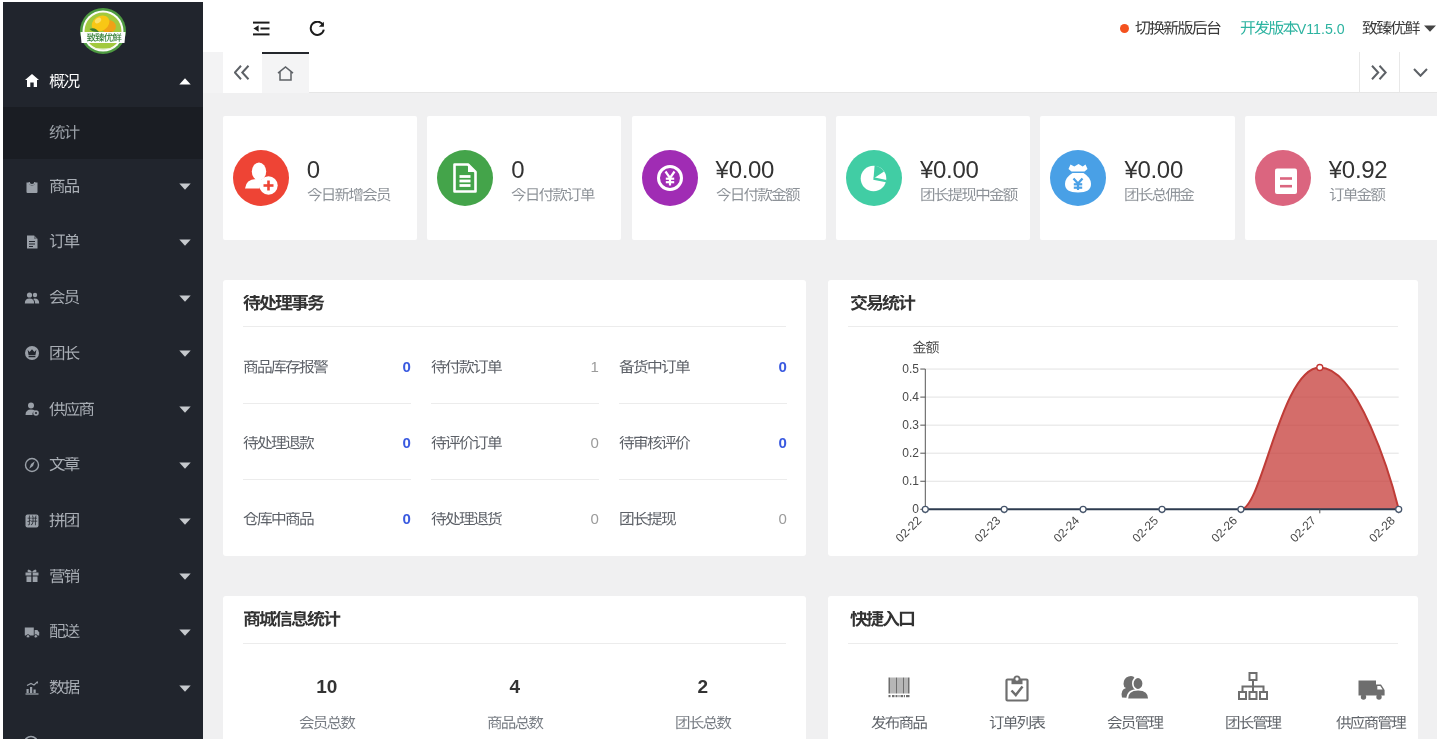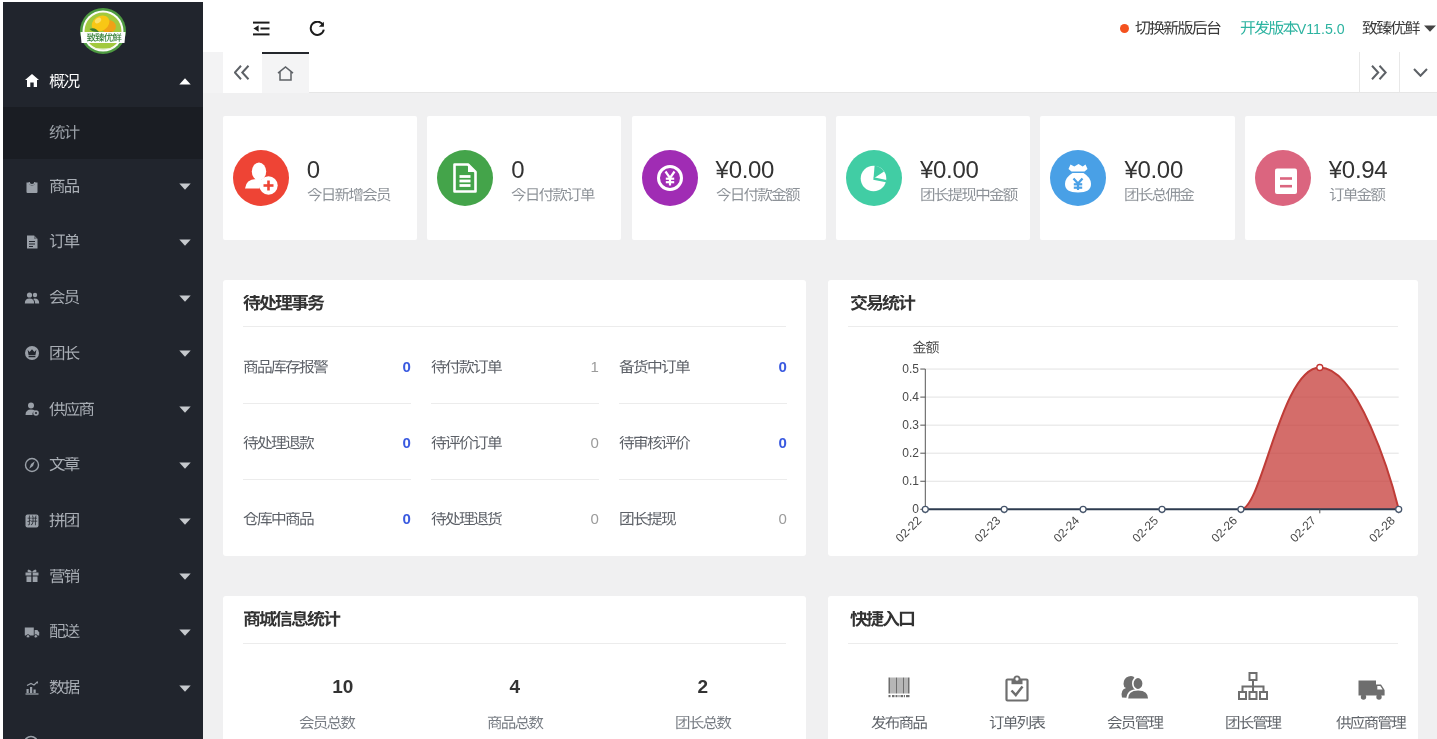--- a/index.html
+++ b/index.html
@@ -461,21 +461,21 @@
       </div>
       <div class="card" style="left:1042.0px">
         <svg class="cico" width="56" height="56" viewBox="0 0 56 56">
           <circle cx="28" cy="28" r="28" fill="#db657f"></circle>
           <rect x="20" y="18.5" width="22" height="25.5" rx="2" fill="#fff"></rect>
 <g stroke="#db657f" stroke-width="2.6">
             <path d="M25 28.5 h12"></path>
             <path d="M25 36.2 h12"></path>
           </g>
         </svg>
-        <div class="cnum" style="font-size:24px">¥0.94</div>
+        <div class="cnum" style="font-size:24px">¥0.92</div>
         <svg style="position:absolute;left:84px;top:72px;" width="58" height="18" viewBox="0 0 58 18">
           <use href="#u8ba2" fill="#8d9298" transform="translate(0.0,12.1) scale(0.0155)"></use>
           <use href="#u5355" fill="#8d9298" transform="translate(13.8,12.1) scale(0.0155)"></use>
           <use href="#u91d1" fill="#8d9298" transform="translate(27.6,12.1) scale(0.0155)"></use>
           <use href="#u989d" fill="#8d9298" transform="translate(41.4,12.1) scale(0.0155)"></use>
         </svg>
       </div>
       <div class="panel" style="left:20px;top:187px;width:583.5px;height:276px">
         <svg style="position:absolute;left:20px;top:15px;" width="82" height="20" viewBox="0 0 82 20">
           <use href="#b5f85" fill="#333" transform="translate(0,14.1) scale(0.0179)"></use>
@@ -622,21 +622,21 @@
       <div class="panel" style="left:20px;top:503px;width:583.5px;height:250px">
         <svg style="position:absolute;left:20px;top:15px;" width="98" height="20" viewBox="0 0 98 20">
           <use href="#b5546" fill="#333" transform="translate(0,14.1) scale(0.0179)"></use>
           <use href="#b57ce" fill="#333" transform="translate(16,14.1) scale(0.0179)"></use>
           <use href="#b4fe1" fill="#333" transform="translate(32,14.1) scale(0.0179)"></use>
           <use href="#b606f" fill="#333" transform="translate(48,14.1) scale(0.0179)"></use>
           <use href="#b7edf" fill="#333" transform="translate(64,14.1) scale(0.0179)"></use>
           <use href="#b8ba1" fill="#333" transform="translate(80,14.1) scale(0.0179)"></use>
         </svg>
         <div class="pdiv" style="top:47px"></div>
-        <div style="position:absolute;left:60px;top:80px;width:120px;text-align:center;font-size:19px;font-weight:bold;color:#333">10</div>
+        <div style="position:absolute;left:44px;top:80px;width:120px;text-align:center;font-size:19px;font-weight:bold;color:#333">10</div>
         <svg style="position:absolute;left:76.4px;top:119.5px;" width="58" height="18" viewBox="0 0 58 18">
           <use href="#u4f1a" fill="#787d84" transform="translate(0.0,12.1) scale(0.0155)"></use>
           <use href="#u5458" fill="#787d84" transform="translate(13.8,12.1) scale(0.0155)"></use>
           <use href="#u603b" fill="#787d84" transform="translate(27.6,12.1) scale(0.0155)"></use>
           <use href="#u6570" fill="#787d84" transform="translate(41.4,12.1) scale(0.0155)"></use>
         </svg>
         <div style="position:absolute;left:232px;top:80px;width:120px;text-align:center;font-size:19px;font-weight:bold;color:#333">4</div>
         <svg style="position:absolute;left:264.4px;top:119.5px;" width="58" height="18" viewBox="0 0 58 18">
           <use href="#u5546" fill="#787d84" transform="translate(0.0,12.1) scale(0.0155)"></use>
           <use href="#u54c1" fill="#787d84" transform="translate(13.8,12.1) scale(0.0155)"></use>

